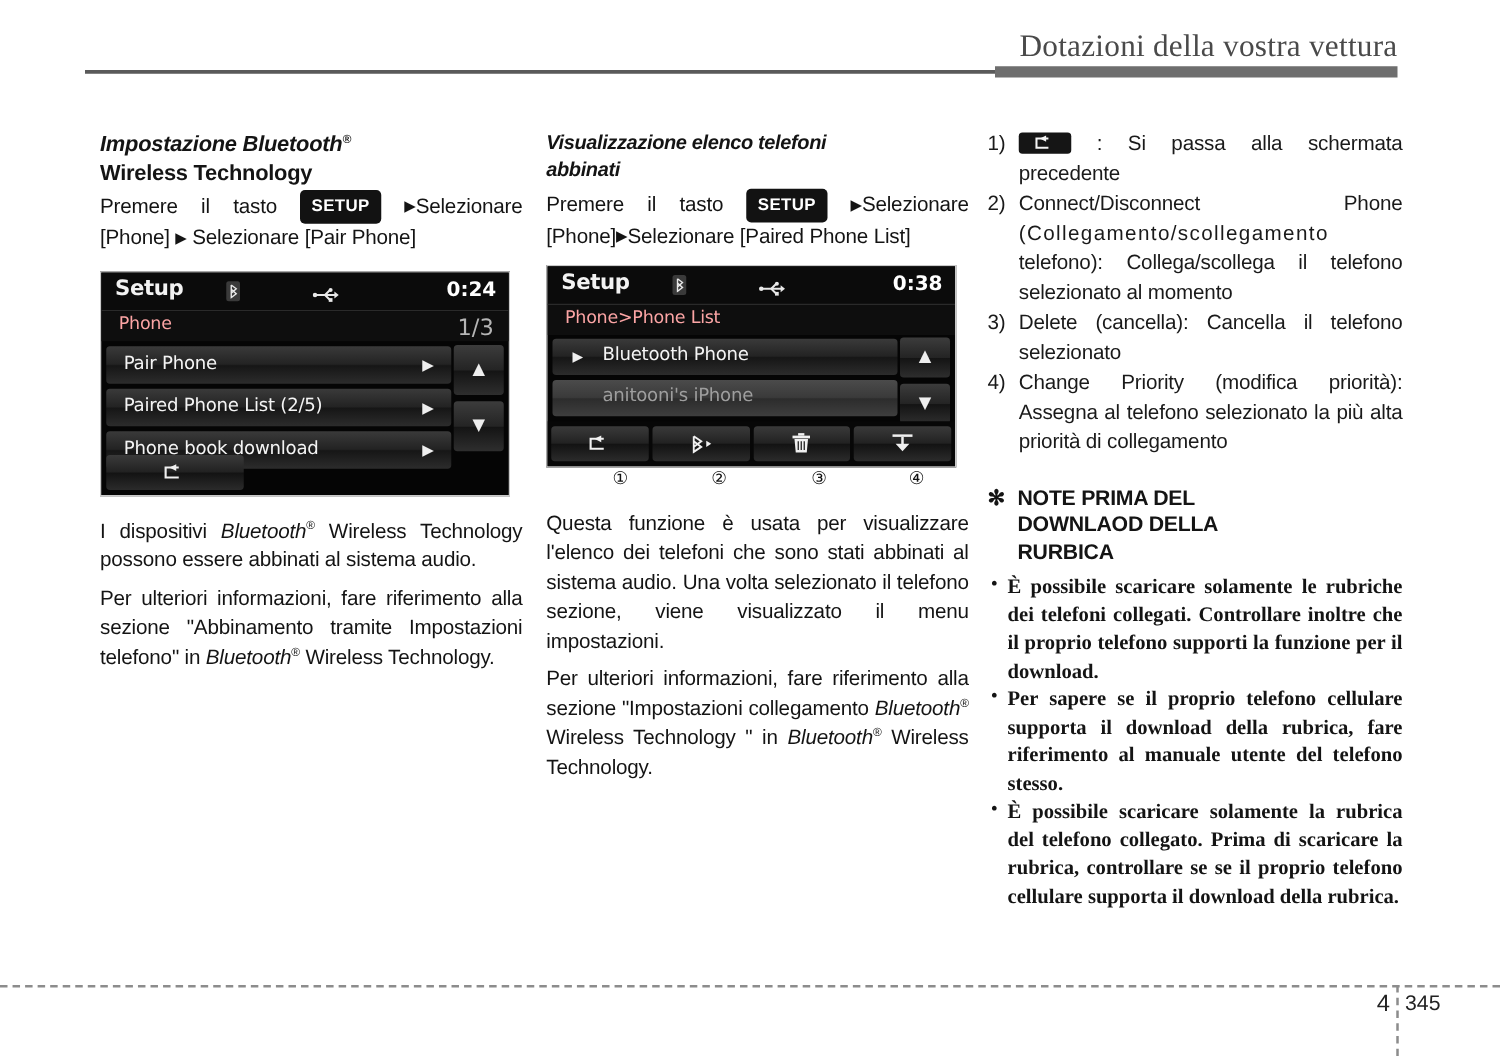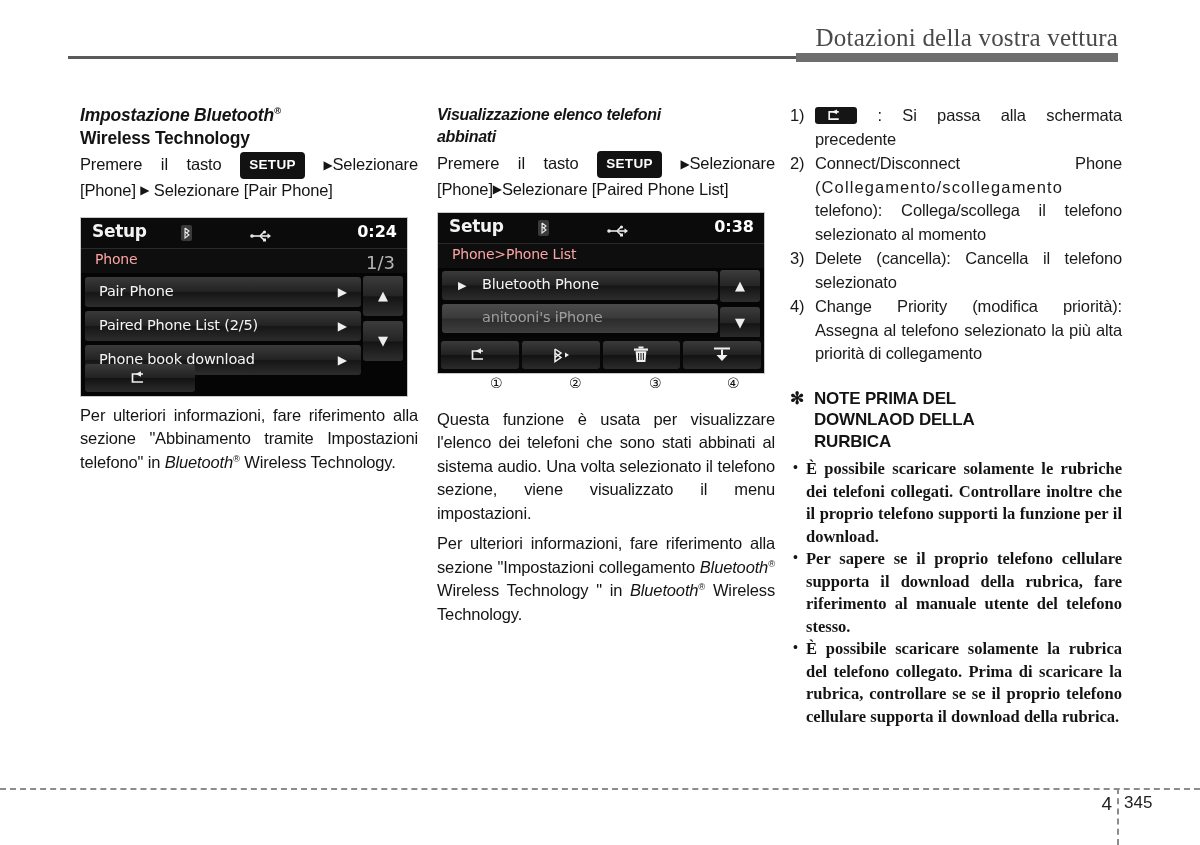--- a/index.html
+++ b/index.html
@@ -251,20 +251,23 @@
         <div class="scrollbtn" style="height:40px;line-height:40px;font-size:13px;">▼</div>
       </div>
       <div style="position:absolute;left:4px;bottom:4px;width:110px;height:28px;border-radius:3px;background:linear-gradient(180deg,#3a3a3a 0%,#222 48%,#131313 52%,#2b2b2b 100%);display:flex;align-items:center;justify-content:center;">
         <svg width="22" height="14" viewBox="0 0 22 14">
           <path d="M14 3 L3.5 3 L3.5 11 L14 11" stroke="#f0f0f0" stroke-width="1.7" fill="none"></path>
           <path d="M12 0.3 L6.5 3 L12 5.7 Z" fill="#f0f0f0"></path>
         </svg>
       </div>
     </div>
 
+    <p class="body" style="margin-top:17px;">
+      <span>I dispositivi </span><span class="ital">Bluetooth</span><sup>®</sup><span> Wireless Technology possono essere abbinati al sistema audio.</span>
+    </p>
 
     <p class="body" style="margin-top:7px;">
       <span>Per ulteriori informazioni, fare riferimento alla sezione "Abbinamento tramite Impostazioni telefono" in </span><span class="ital">Bluetooth</span><sup>®</sup><span> Wireless Technology.</span>
     </p>
   </div>
 
   <div class="col col2">
 
     <h3 class="sub2">
       <span>Visualizzazione elenco telefoni</span><br>

